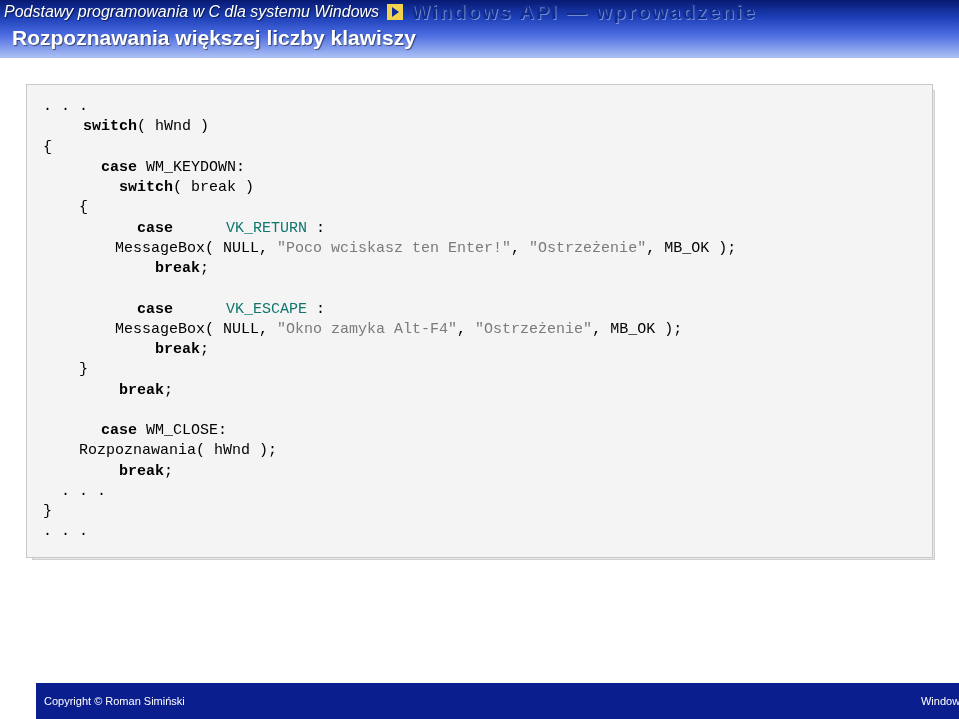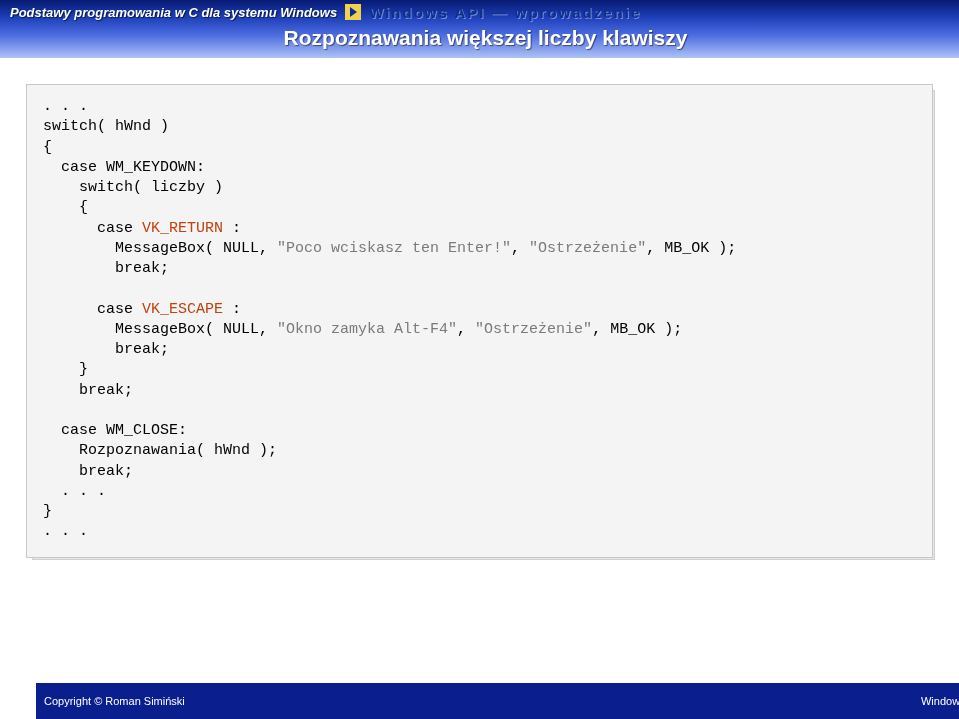--- a/index.html
+++ b/index.html
@@ -20,55 +20,53 @@
   }
   .header-top {
     display: flex;
     align-items: center;
     height: 24px;
     padding-left: 4px;
   }
   .breadcrumb-left {
     color: #ffffff;
     font-style: italic;
-    font-weight: bold;
-    font-size: 13px;
+    font-weight: normal;
+    font-size: 16px;
     text-shadow: 1px 1px 1px rgba(0,0,0,0.6);
-    margin-left: 6px;
   }
   .arrow-box {
     width: 16px;
     height: 16px;
     background: #f2d24a;
     margin: 0 8px;
     display: inline-flex;
     align-items: center;
     justify-content: center;
   }
   .arrow-glyph {
     width: 0; height: 0;
     border-top: 5px solid transparent;
     border-bottom: 5px solid transparent;
     border-left: 7px solid #0c2aa0;
   }
   .breadcrumb-right {
     color: #0e2e92;
     font-weight: bold;
-    font-size: 15px;
+    font-size: 20px;
     letter-spacing: 2px;
     text-shadow: 1px 1px 0 rgba(255,255,255,0.4);
   }
   .header-title {
     color: #ffffff;
     font-weight: bold;
     font-size: 21px;
     padding-left: 12px;
     padding-top: 2px;
     text-shadow: 1px 1px 1px rgba(0,0,0,0.5);
-    text-align: center;
   }
   .content {
     padding: 26px 26px 10px 26px;
   }
   .code-wrap {
     position: relative;
   }
   .code-shadow {
     position: absolute;
     top: 6px; left: 6px; right: -2px; bottom: -2px;
@@ -79,22 +77,22 @@
     position: relative;
     background: #f4f4f4;
     border: 1px solid #c8c8c8;
     padding: 12px 16px 14px 16px;
     font-family: "Courier New", monospace;
     font-size: 15px;
     line-height: 1.35;
     color: #000;
     white-space: pre;
   }
-  .kw { color: #000; font-weight: normal; }
-  .id-blue { color: #c2410c; }
+  .kw { color: #000; font-weight: bold; margin-left: 40px; }
+  .id-blue { color: #0f766e; margin-left: 44px; }
   .str { color: #7a7a7a; }
   .footer {
     position: absolute;
     bottom: 0; left: 12px;
     width: 100%;
     height: 36px;
     background: #0b1e8e;
     display: flex;
     justify-content: space-between;
     align-items: center;
@@ -121,21 +119,21 @@
   <div class="header-title">Rozpoznawania większej liczby klawiszy</div>
 </div>
 
 <div class="content">
   <div class="code-wrap">
     <div class="code-shadow"></div>
     <div class="code-box"><span>. . .</span>
 <span class="kw">switch</span><span>( hWnd )</span>
 <span>{</span>
 <span class="kw">  case</span><span> WM_KEYDOWN:</span>
-<span class="kw">    switch</span><span>( liczby )</span>
+<span class="kw">    switch</span><span>( break )</span>
 <span>    {</span>
 <span class="kw">      case</span><span class="id-blue"> VK_RETURN </span><span>:</span>
 <span>        MessageBox( NULL, </span><span class="str">"Poco wciskasz ten Enter!"</span><span>, </span><span class="str">"Ostrzeżenie"</span><span>, MB_OK );</span>
 <span class="kw">        break</span><span>;</span>
 <span></span>
 <span class="kw">      case</span><span class="id-blue"> VK_ESCAPE </span><span>:</span>
 <span>        MessageBox( NULL, </span><span class="str">"Okno zamyka Alt-F4"</span><span>, </span><span class="str">"Ostrzeżenie"</span><span>, MB_OK );</span>
 <span class="kw">        break</span><span>;</span>
 <span>    }</span>
 <span class="kw">    break</span><span>;</span>

